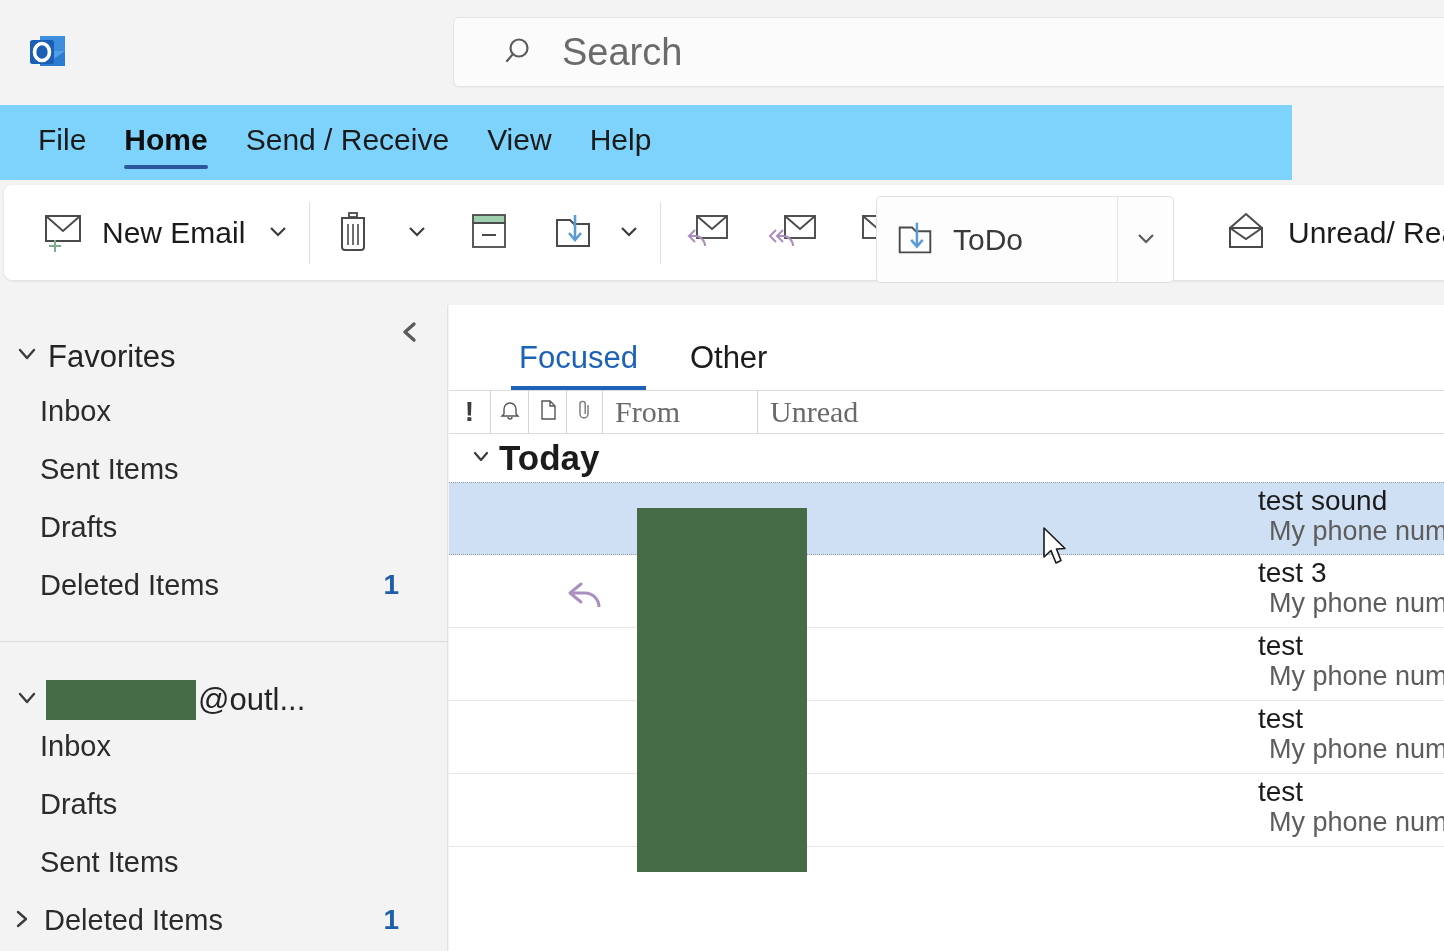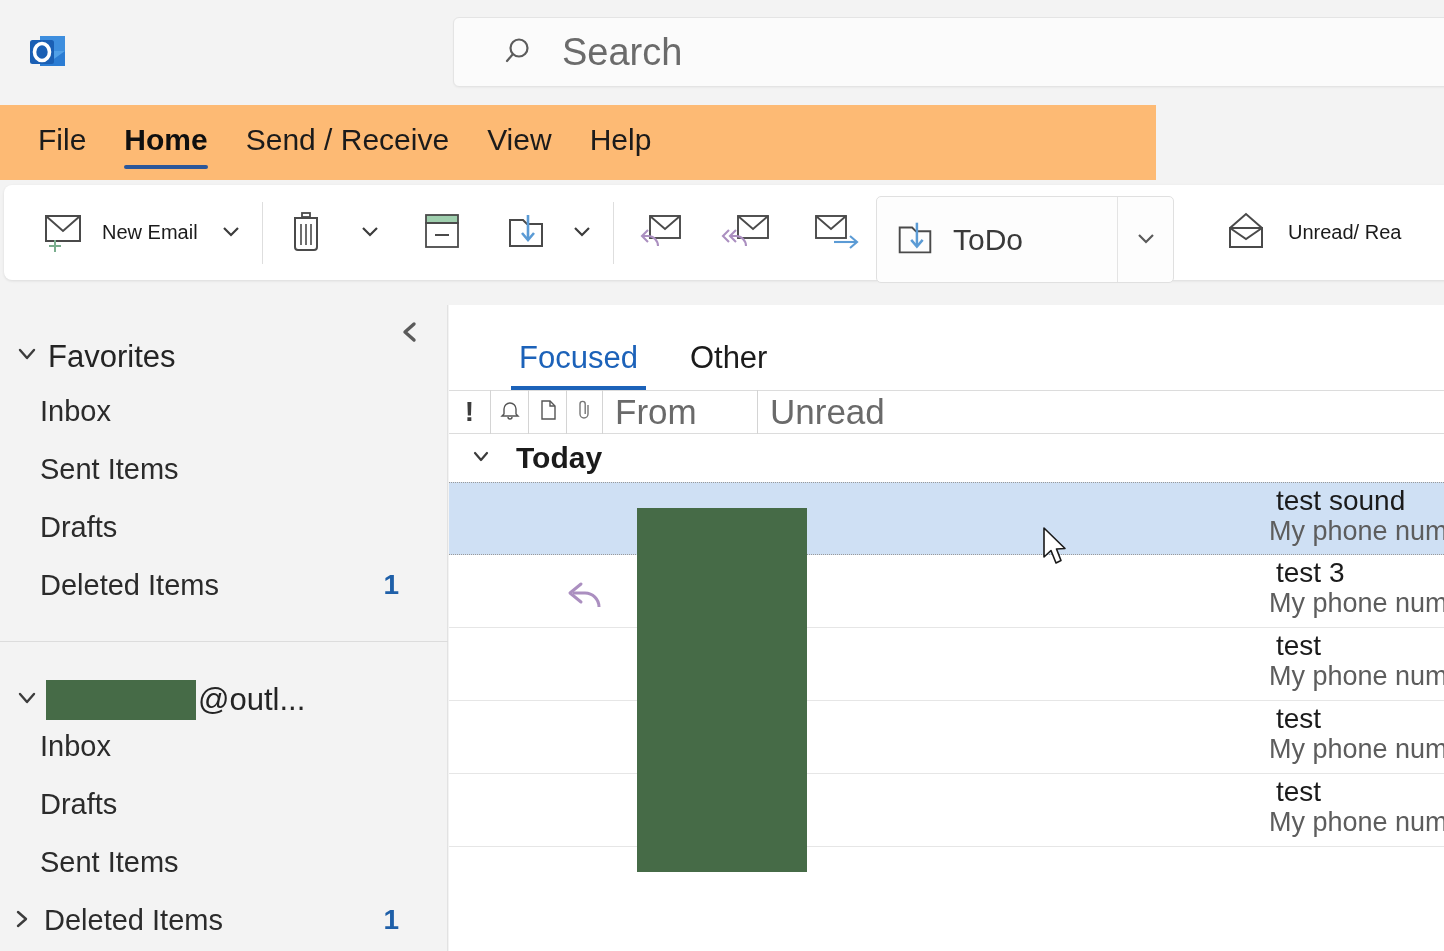--- a/index.html
+++ b/index.html
@@ -30,22 +30,22 @@
     box-shadow: 0 1px 2px rgba(0,0,0,0.04);
   }
   .search-icon { margin-left: 50px; width: 34px; height: 34px; flex: none; }
   .search-text {
     margin-left: 24px; font-size: 38px; color: #6b6b6b;
     font-family: "Liberation Sans", sans-serif;
   }
 
   
   .menubar {
-    position: absolute; left: 0; top: 105px; width: 1156px; height: 75px;
-    background: #fdba74;
+    position: absolute; left: 0; top: 105px; width: 1292px; height: 75px;
+    background: #7dd3fc;
     display: flex; align-items: flex-start;
   }
   .menu-item {
     position: relative;
     font-size: 30px; color: #1b1b1b;
     padding: 18px 0 14px 0;
     margin-right: 38px;
     white-space: nowrap;
     font-family: "Liberation Sans", sans-serif;
   }
@@ -66,21 +66,21 @@
   }
   .rb-group { display: flex; align-items: center; height: 100%; }
   .rb-sep {
     width: 1px; height: 62px; background: #dedede; margin: 0 14px; flex: none;
   }
   .rb-btn {
     display: flex; align-items: center; height: 72px;
     padding: 0 8px; border-radius: 4px; flex: none;
   }
   .rb-btn .lbl {
-    font-size: 20px; color: #1b1b1b; margin-left: 16px; white-space: nowrap;
+    font-size: 30px; color: #1b1b1b; margin-left: 16px; white-space: nowrap;
     font-family: "Liberation Sans", sans-serif;
   }
   .rb-ico { flex: none; display: block; }
   .rb-caret { flex: none; margin-left: 12px; margin-right: 4px; }
 
   
   .todo-btn {
     position: absolute; left: 876px; top: 196px;
     width: 298px; height: 87px;
     background: #fdfdfd;
@@ -183,46 +183,46 @@
     height: 44px; display: flex; align-items: center;
     border-top: 1px solid #dcdcdc; border-bottom: 1px solid #dcdcdc;
     background: #ffffff;
   }
   .ch {
     display: flex; align-items: center; justify-content: center;
     height: 44px; border-right: 1px solid #d4d4d4; flex: none;
   }
   .ch.txt {
     justify-content: flex-start; padding-left: 12px;
-    font-size: 35px; color: #6a6a6a;
-    font-family: Liberation Sans, sans-serif;
+    font-size: 30px; color: #6a6a6a;
+    font-family: Liberation Serif, serif;
   }
   .ch-exclaim { font-size: 28px; color: #3c3c3c; font-weight: bold; }
 
   .group-head {
     height: 48px; display: flex; align-items: center; padding-left: 18px;
     background: #ffffff;
   }
   .group-head .gtxt {
-    font-size: 30px; color: #1b1b1b; font-weight: bold; margin-left: 21px;
+    font-size: 35px; color: #1b1b1b; font-weight: bold; margin-left: 4px;
     font-family: "Liberation Sans", sans-serif;
   }
 
   .mail-row {
     position: relative; height: 73px;
     border-bottom: 1px solid #e6e6e6;
     background: #ffffff;
   }
   .mail-row.selected {
     background: #cfe0f4;
     border-top: 1px dotted #9a9a9a;
     border-bottom: 1px dotted #9a9a9a;
   }
   .mail-row .subject {
-    position: absolute; left: 827px; top: 2px;
+    position: absolute; left: 809px; top: 2px;
     font-size: 28px; color: #1b1b1b; white-space: nowrap;
     font-family: "Liberation Sans", sans-serif;
   }
   .mail-row .preview {
     position: absolute; left: 820px; top: 33px;
     font-size: 27px; color: #5d5d5d; white-space: nowrap;
     font-family: "Liberation Sans", sans-serif;
   }
   .mail-row .reply-ico {
     position: absolute; left: 112px; top: 12px;

